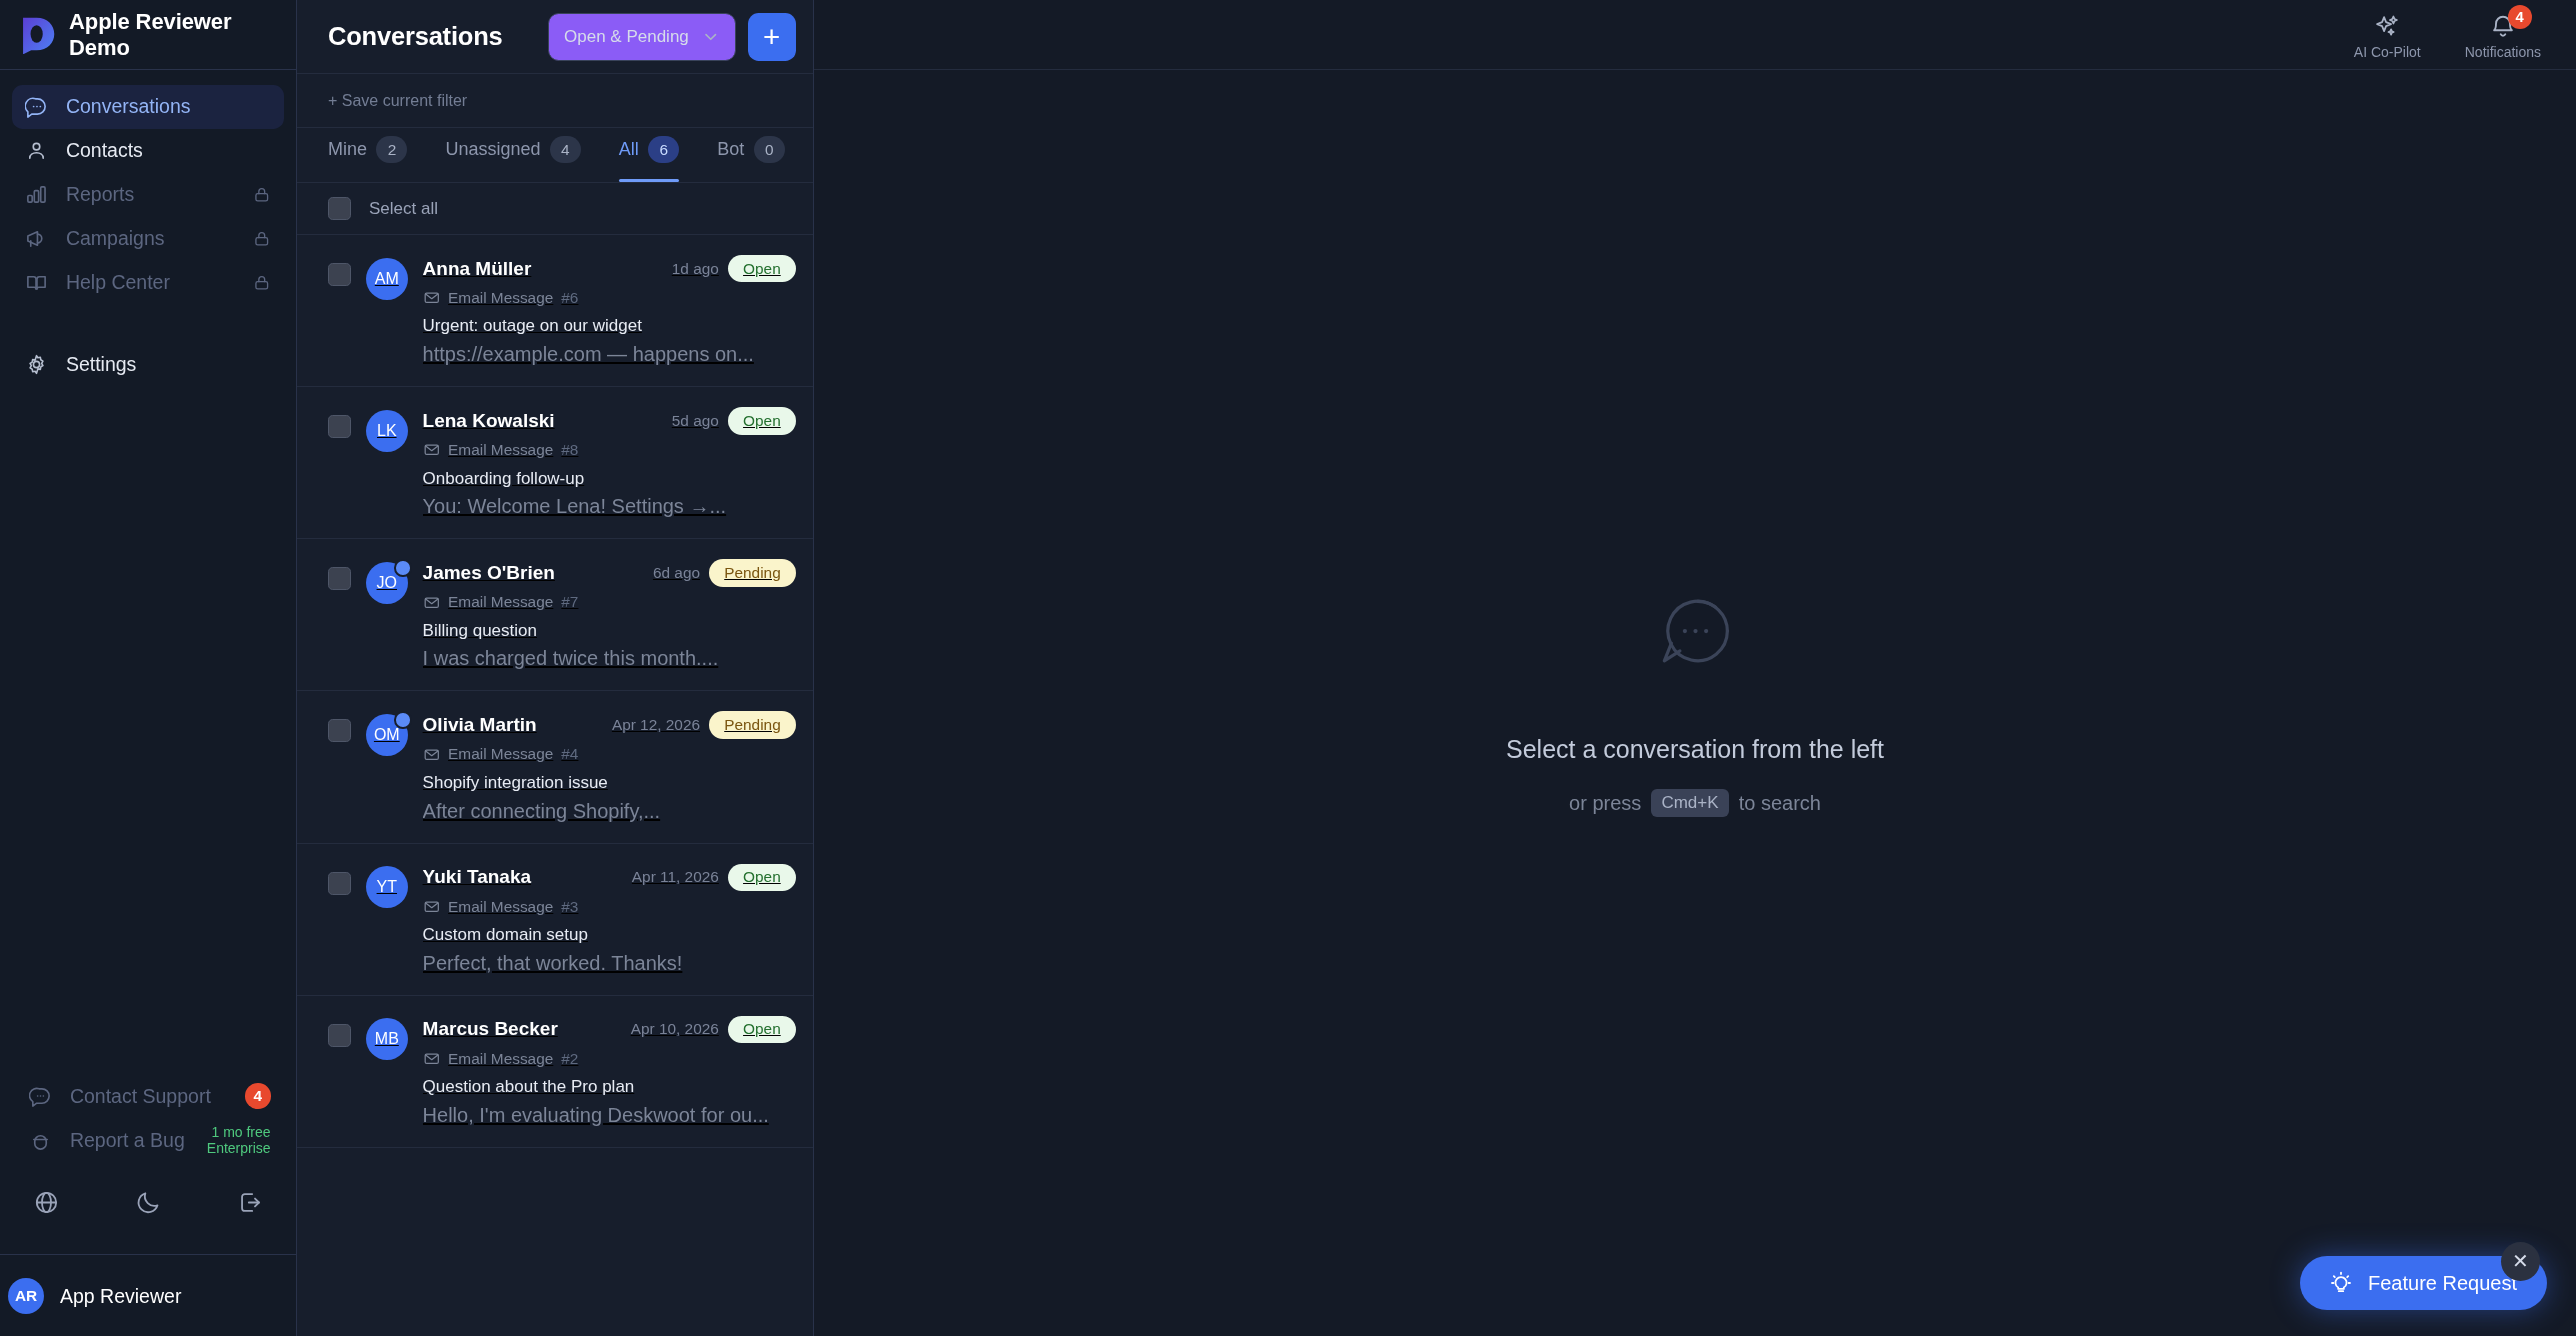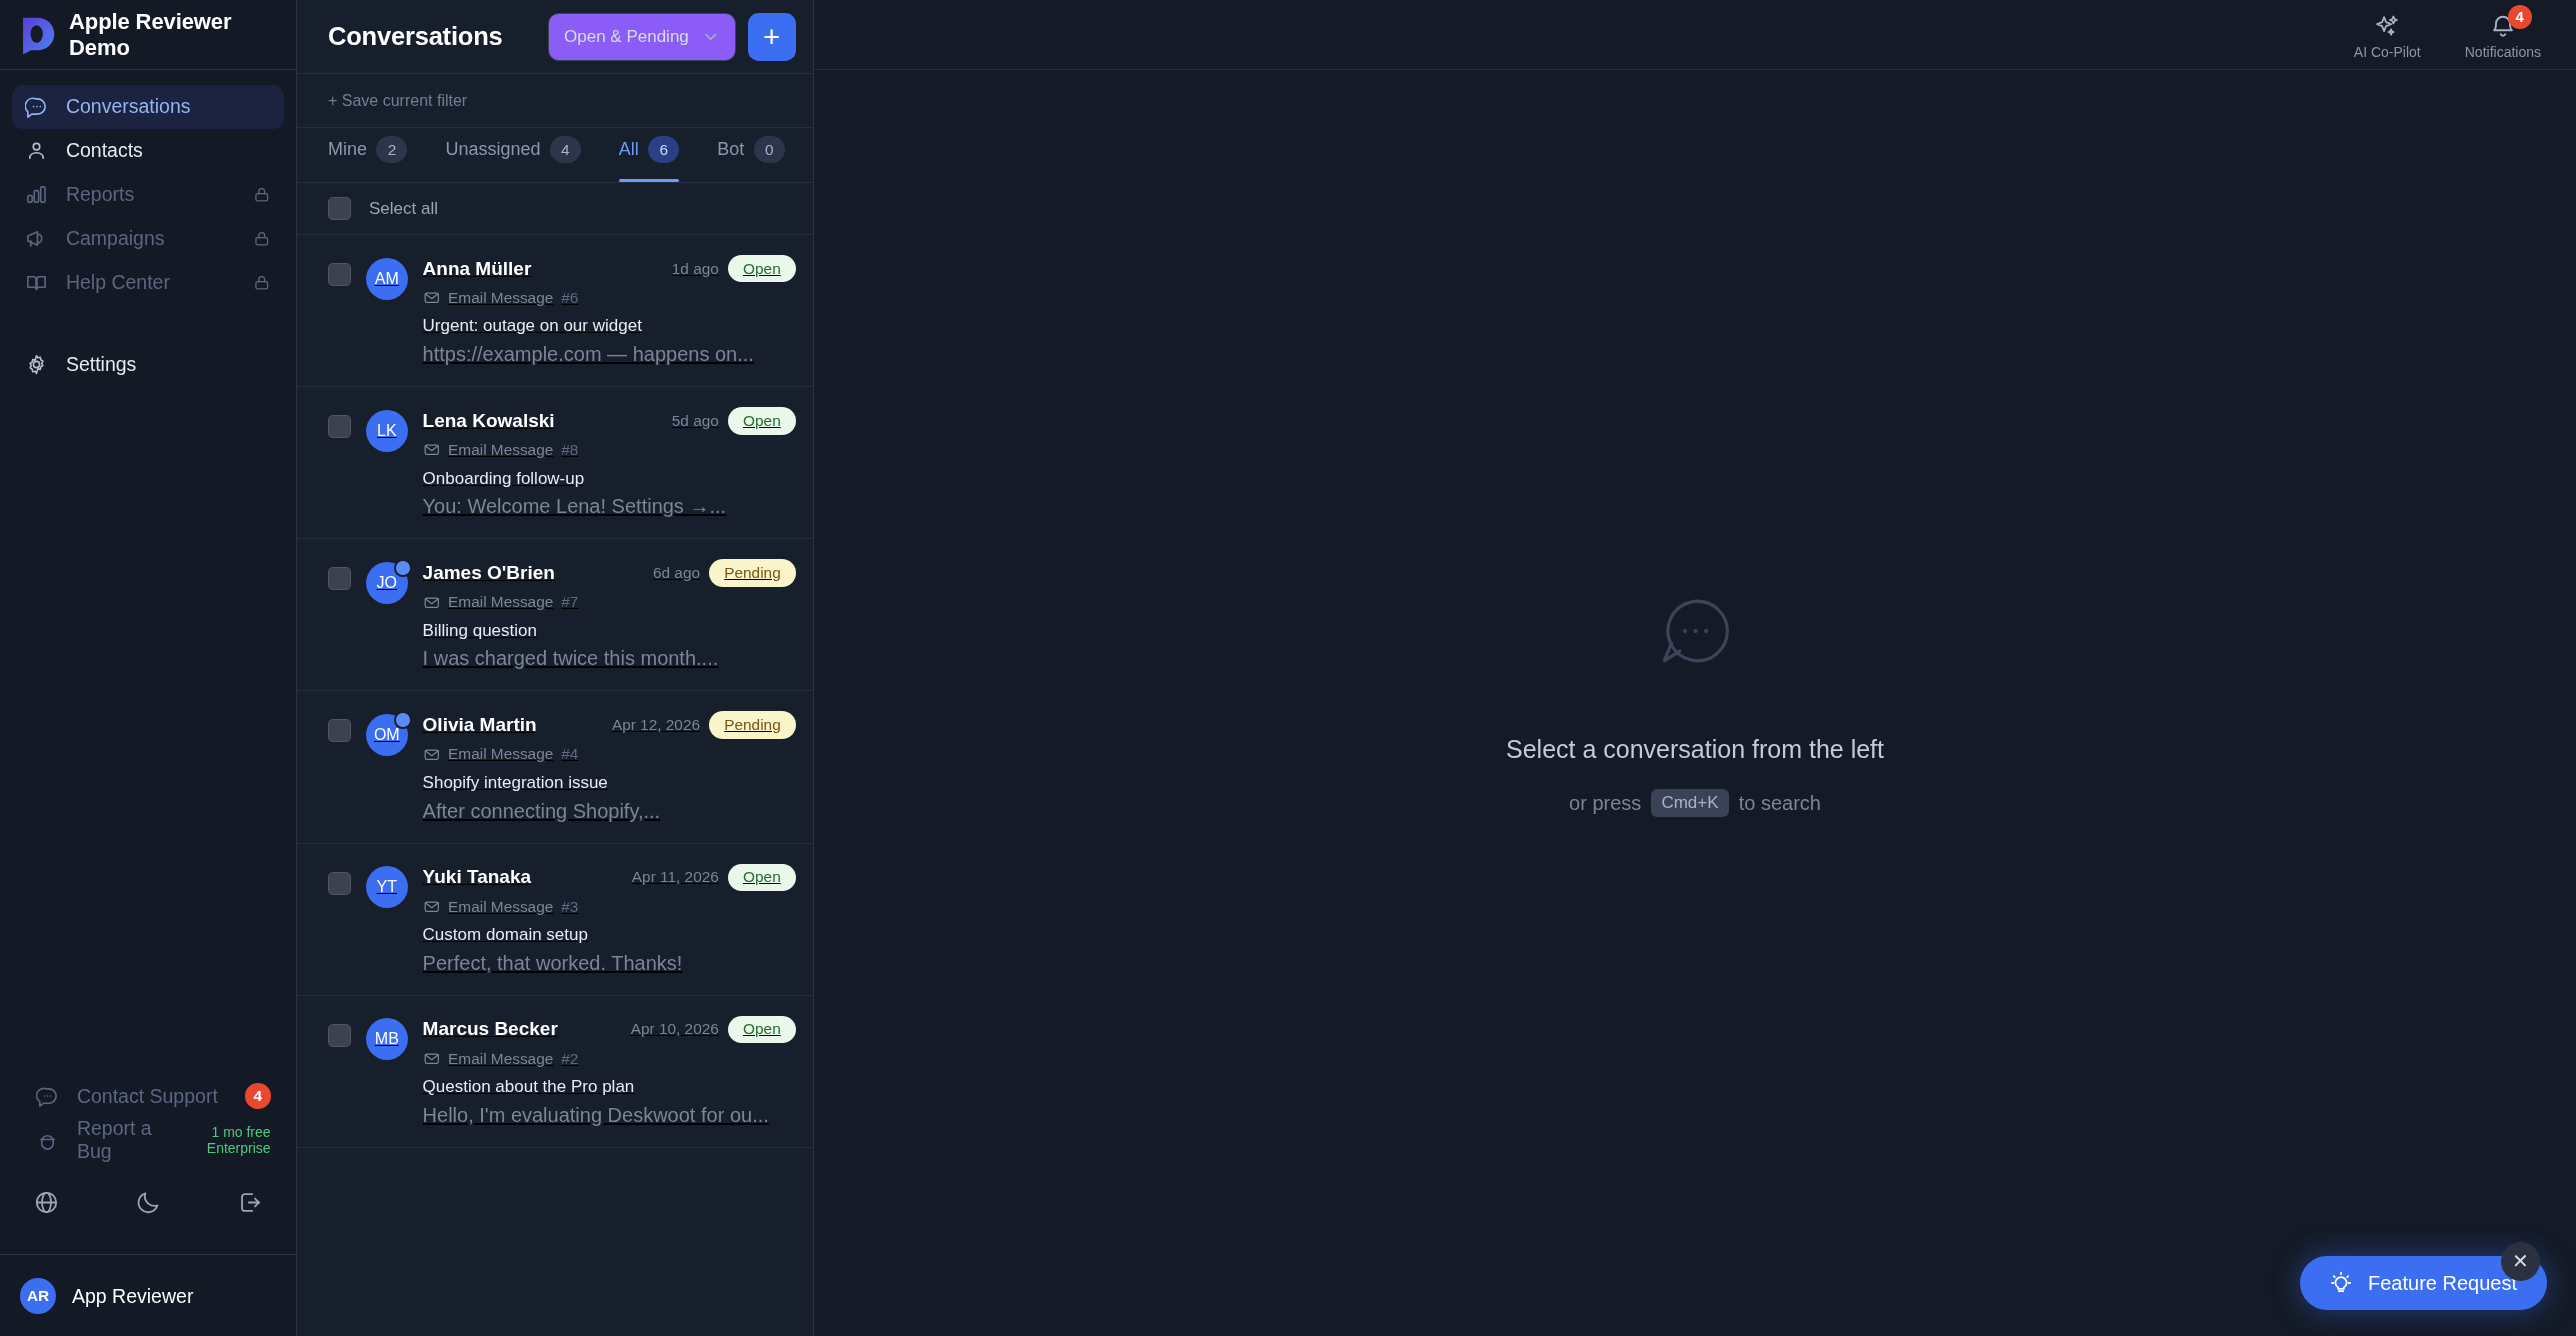--- a/index.html
+++ b/index.html
@@ -43,21 +43,21 @@
   .nav-item.active .nav-ico { color: #93b4f5; }
   .nav-item.muted { color: #5c6680; }
   .nav-item.muted .nav-ico { color: #5c6680; }
   .nav-ico { width: 23px; height: 23px; color: #b6bfd0; display: flex; align-items: center; justify-content: center; flex-shrink: 0; }
   .nav-ico svg { width: 100%; height: 100%; display: block; }
   .lock-ico { margin-left: auto; width: 17.5px; height: 17.5px; color: #5c6680; }
   .lock-ico svg { width: 100%; height: 100%; display: block; }
   .nav-gap { height: 38px; }
   .spacer { flex: 1 1 auto; }
 
-  .nav-bottom { padding: 0 12px 0 23px; }
+  .nav-bottom { padding: 0 12px 0 16px; }
   .badge-red {
     margin-left: auto;
     background: #e8492e; color: #fff;
     min-width: 25.5px; height: 25.5px; border-radius: 12.8px;
     display: flex; align-items: center; justify-content: center;
     font-size: 15.4px; font-weight: bold; padding: 0 6px;
   }
   .promo {
     margin-left: auto; text-align: right; line-height: 1.15;
     color: #4fc97e; font-size: 14px;
@@ -65,21 +65,21 @@
   .icon-row {
     display: flex; justify-content: center; gap: 75px;
     padding: 27px 0 38px 0;
   }
   .icon-btn { width: 27px; height: 27px; color: #9aa3b8; cursor: pointer; }
   .icon-btn svg { width: 100%; height: 100%; display: block; }
   .user-bar {
     height: 83px; flex-shrink: 0;
     border-top: 1.3px solid #29324a;
     display: flex; align-items: center; gap: 16px;
-    padding-left: 20px;
+    padding-left: 8px;
     text-align: right;
   }
   .avatar-sm {
     width: 36px; height: 36px; border-radius: 50%;
     background: #3b6ef0; color: #fff;
     display: flex; align-items: center; justify-content: center;
     font-size: 15.4px; font-weight: bold; flex-shrink: 0;
   }
   .user-name { color: #ffffff; font-size: 19.5px; }
 

